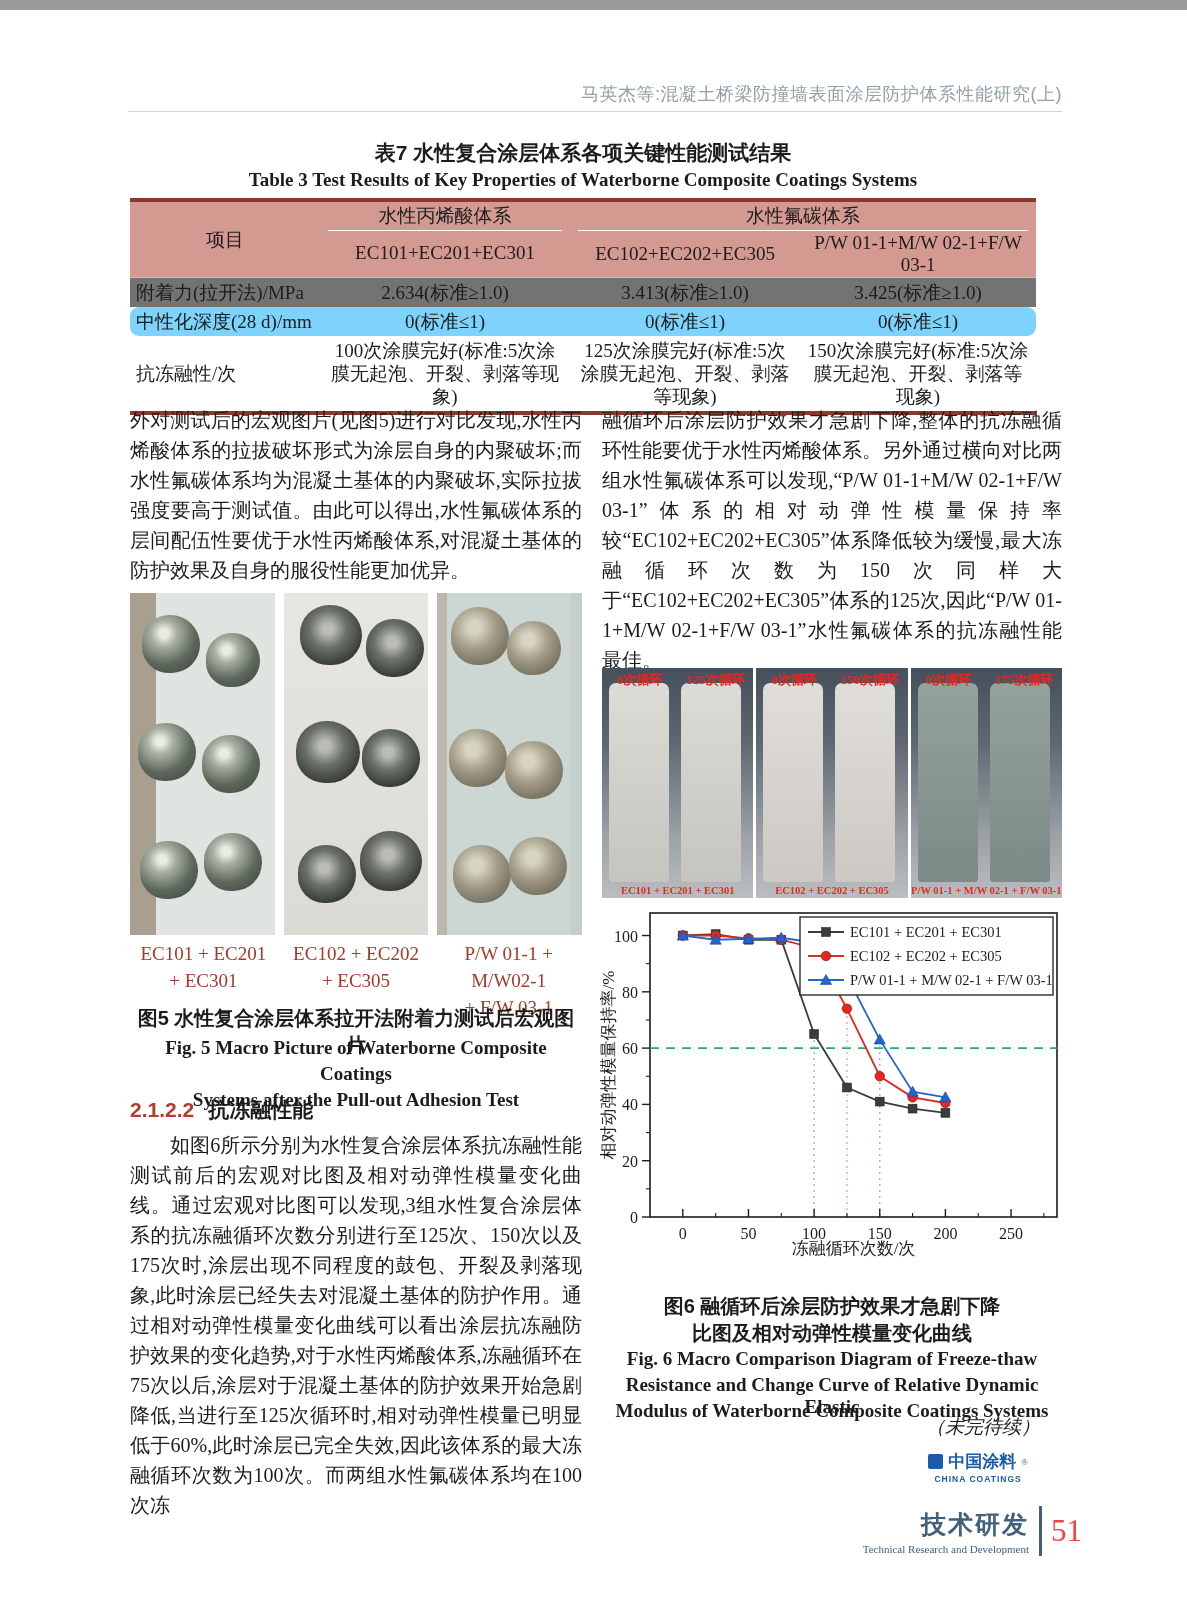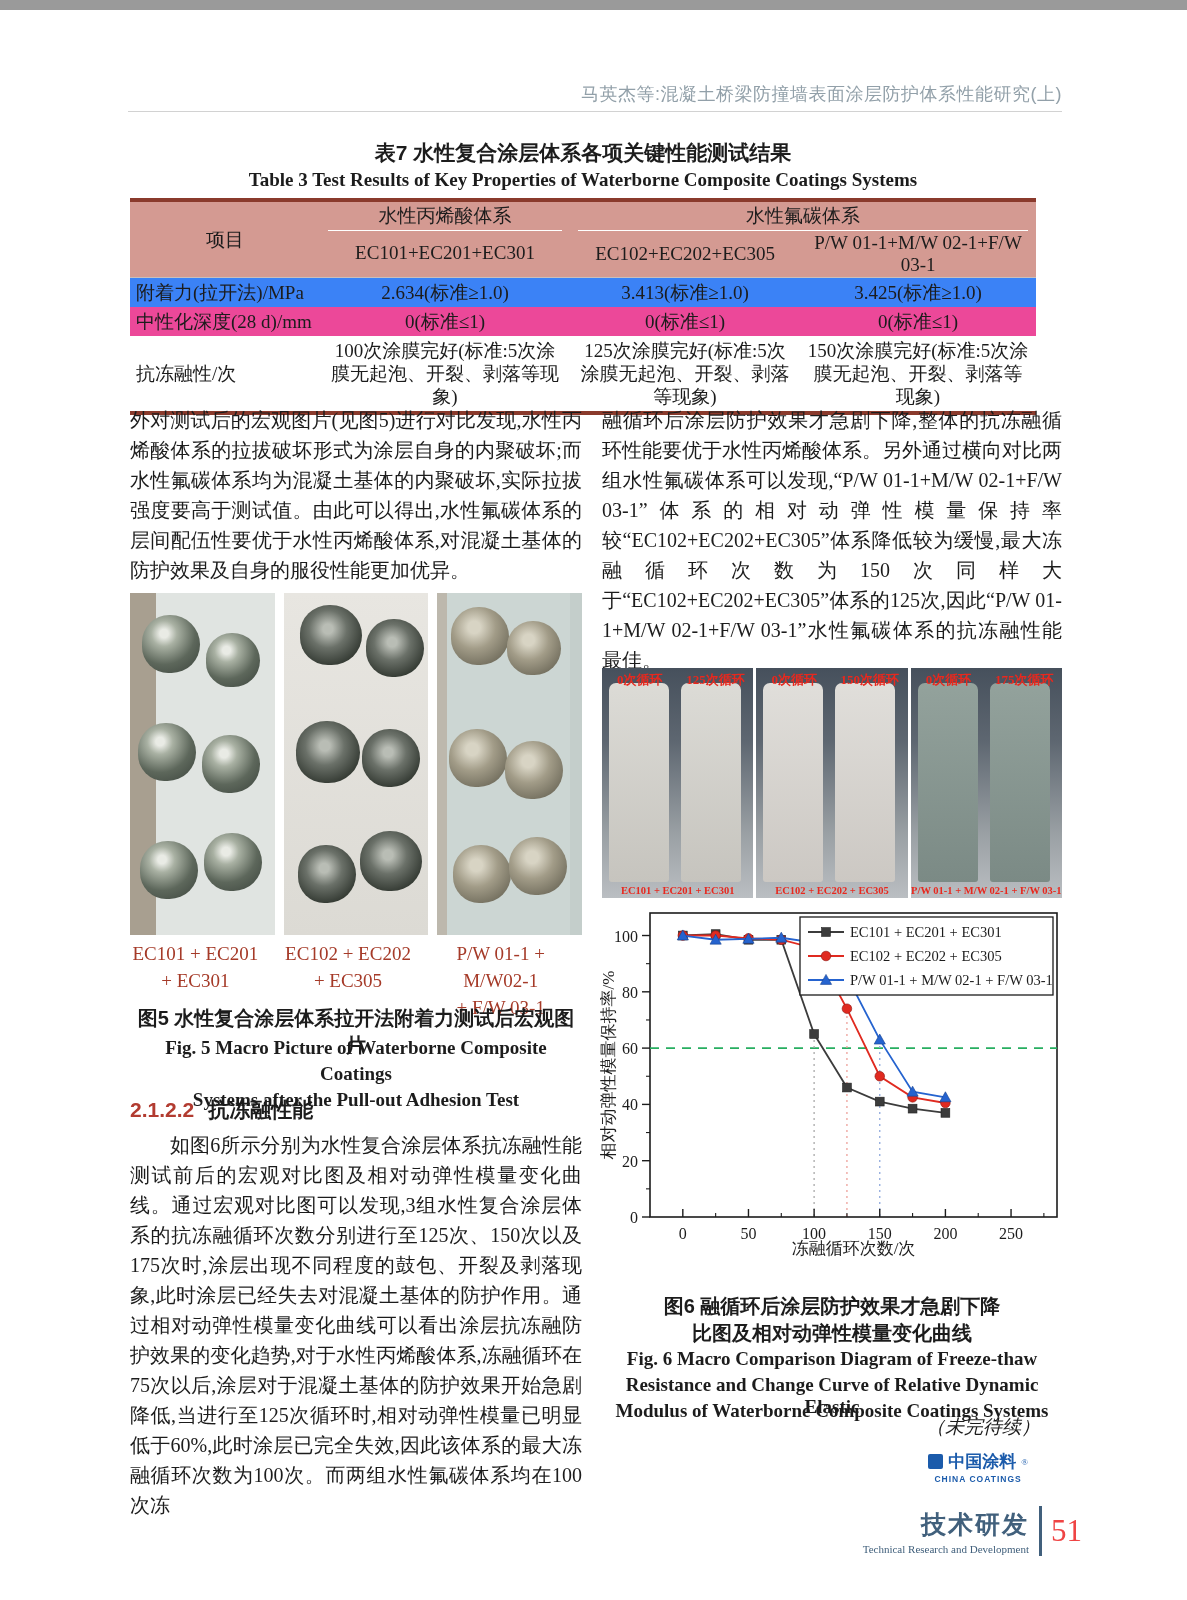--- a/index.html
+++ b/index.html
@@ -21,42 +21,42 @@
   .c0{width:190px;} .c1{width:250px;} .c2{width:230px;} .c3{width:236px;}
   .hdr-left{display:flex;align-items:center;justify-content:center;font-size:19px;}
   .grp-title{height:28px;line-height:28px;text-align:center;font-size:19px;}
   .grp-rule{height:1px;background:#ffffff;margin:0 8px;}
   .sys-row{display:flex;}
   .sys{min-height:42px;display:flex;align-items:center;justify-content:center;text-align:center;
        font-size:19px;padding:1px 4px;line-height:22px;}
   .tr{display:flex;font-size:19px;}
   .tr .lab{padding-left:6px;display:flex;align-items:center;text-align:left;}
   .tr .val{display:flex;align-items:center;justify-content:center;text-align:center;line-height:23px;padding:3px 6px;}
-  .r-plain{background:#3b82f6;min-height:29px;border-top:1px solid #c9c0bd;}
-  .r-pink{background:#ec4899;min-height:29px;}
+  .r-plain{background:#737373;min-height:29px;border-top:1px solid #c9c0bd;}
+  .r-pink{background:#7dd3fc;min-height:29px;border-radius:9px;}
   
   .para{font-size:20px;line-height:30px;text-align:justify;text-justify:inter-ideograph;}
   .p-left{left:130px;width:452px;}
   .p-right{left:602px;width:460px;}
   .indent{text-indent:2em;}
   
   .sec-head{top:1086px;left:130px;font-family:"Liberation Sans","DejaVu Sans",sans-serif;
             font-size:21px;font-weight:bold;}
   .sec-num{color:#b23b30;margin-right:14px;}
   
   .fig5-photos{top:583px;left:130px;width:452px;display:flex;gap:9px;}
   .f5p{position:relative;height:342px;flex:1;overflow:hidden;}
   .f5p1{background:linear-gradient(90deg,#a89f90 0 26px,#e0e4e1 26px);}
   .f5p2{background:linear-gradient(180deg,#e8e6e1,#dcdad4);}
   .f5p3{background:linear-gradient(90deg,#bdb8ad 0 10px,#ccd6d3 10px 92%,#c4cecb 92%);}
   .spec{position:absolute;width:58px;height:58px;border-radius:48% 52% 50% 46%;}
   .f5p1 .spec{background:radial-gradient(circle at 38% 32%,#e9ebe5 0 8%,#a9b1a3 24%,#5d675b 58%,#3a423b 100%);}
   .f5p2 .spec{background:radial-gradient(circle at 45% 40%,#b9bdb5 0 10%,#6b7169 38%,#30362f 78%);}
   .f5p3 .spec{background:radial-gradient(circle at 40% 35%,#d8d4c4 0 12%,#a29c88 42%,#6f6b5b 82%);}
-  .fig5-labels{top:930px;left:122px;width:452px;display:flex;gap:6px;}
+  .fig5-labels{top:930px;left:130px;width:452px;display:flex;gap:6px;}
   .f5lab{flex:1;text-align:center;color:#a53a28;font-size:19px;line-height:27px;white-space:pre-line;}
   .fig5-cap-cn{top:995px;left:130px;width:452px;text-align:center;font-weight:bold;font-size:20px;
                font-family:"Liberation Sans","DejaVu Sans",sans-serif;}
   .fig5-cap-en{top:1025px;left:130px;width:452px;text-align:center;font-weight:bold;font-size:19px;line-height:26px;}
   
   .fig6-photos{top:658px;left:602px;width:460px;display:flex;gap:3px;}
   .f6p{position:relative;flex:1;height:230px;background:linear-gradient(180deg,#46505c 0%,#5e6771 32%,#9aa0a4 72%,#babec2 100%);overflow:hidden;}
   .pillar{position:absolute;top:15px;bottom:16px;width:60px;border-radius:7px 7px 3px 3px;}
   .f6p1 .pillar{background:linear-gradient(180deg,#dcdbd6,#c6c4be);}
   .f6p2 .pillar{background:linear-gradient(180deg,#e0dedA,#ccc8c3);}

